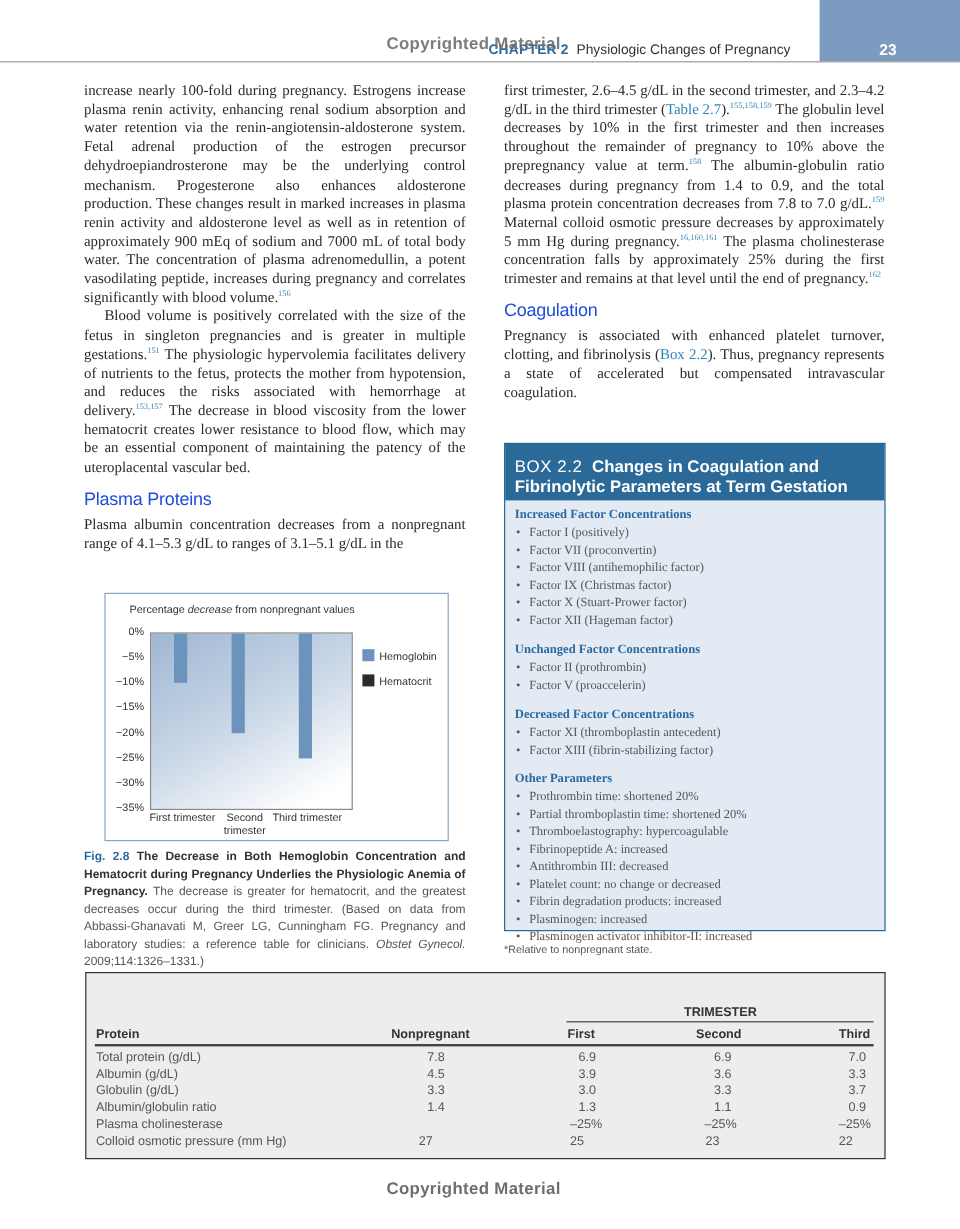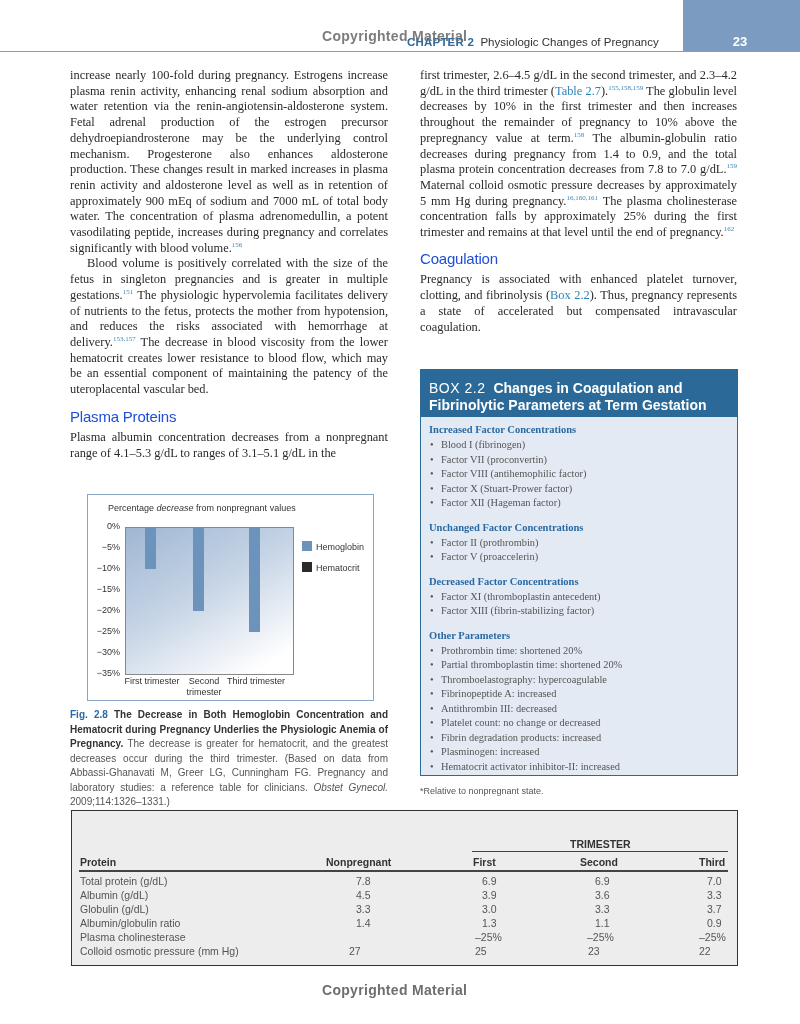--- a/index.html
+++ b/index.html
@@ -101,23 +101,24 @@
   <p><span>first trimester, 2.6–4.5 g/dL in the second trimester, and 2.3–4.2 g/dL in the third trimester (</span><span class="xref">Table 2.7</span><span>).</span><sup>155,158,159</sup><span> The globulin level decreases by 10% in the first trimester and then increases throughout the remainder of pregnancy to 10% above the prepregnancy value at term.</span><sup>158</sup><span> The albumin-globulin ratio decreases during pregnancy from 1.4 to 0.9, and the total plasma protein concentration decreases from 7.8 to 7.0 g/dL.</span><sup>159</sup><span> Maternal colloid osmotic pressure decreases by approximately 5 mm Hg during pregnancy.</span><sup>16,160,161</sup><span> The plasma cholinesterase concentration falls by approximately 25% during the first trimester and remains at that level until the end of pregnancy.</span><sup>162</sup></p>
   <h2 class="sec" style="margin-top:10px">Coagulation</h2>
   <p><span>Pregnancy is associated with enhanced platelet turnover, clotting, and fibrinolysis (</span><span class="xref">Box 2.2</span><span>). Thus, pregnancy represents a state of accelerated but compensated intravascular coagulation.</span></p>
 </div>
 
 <div class="box">
   <div class="box-head"><span class="lbl">BOX 2.2</span><span class="ttl">Changes in Coagulation and Fibrinolytic Parameters at Term Gestation</span></div>
   <div class="box-body" id="box-body">
     <div class="box-sub">Increased Factor Concentrations</div>
     <ul class="box-list">
-      <li>Blood I (fibrinogen)</li>
+      <li>Factor I (positively)</li>
       <li>Factor VII (proconvertin)</li>
       <li>Factor VIII (antihemophilic factor)</li>
+      <li>Factor IX (Christmas factor)</li>
       <li>Factor X (Stuart-Prower factor)</li>
       <li>Factor XII (Hageman factor)</li>
     </ul>
     <div class="box-sub">Unchanged Factor Concentrations</div>
     <ul class="box-list">
       <li>Factor II (prothrombin)</li>
       <li>Factor V (proaccelerin)</li>
     </ul>
     <div class="box-sub">Decreased Factor Concentrations</div>
     <ul class="box-list">
@@ -127,21 +128,21 @@
     <div class="box-sub">Other Parameters</div>
     <ul class="box-list">
       <li>Prothrombin time: shortened 20%</li>
       <li>Partial thromboplastin time: shortened 20%</li>
       <li>Thromboelastography: hypercoagulable</li>
       <li>Fibrinopeptide A: increased</li>
       <li>Antithrombin III: decreased</li>
       <li>Platelet count: no change or decreased</li>
       <li>Fibrin degradation products: increased</li>
       <li>Plasminogen: increased</li>
-      <li>Hematocrit activator inhibitor-II: increased</li>
+      <li>Plasminogen activator inhibitor-II: increased</li>
     </ul>
   </div>
 </div>
 <div class="box-note">*Relative to nonpregnant state.</div>
 
 <div class="tbl">
 
   <div class="tcell thdr" style="left:498px;top:27px">TRIMESTER</div>
   <div class="trule" style="left:400px;top:40px;width:256px"></div>
 

